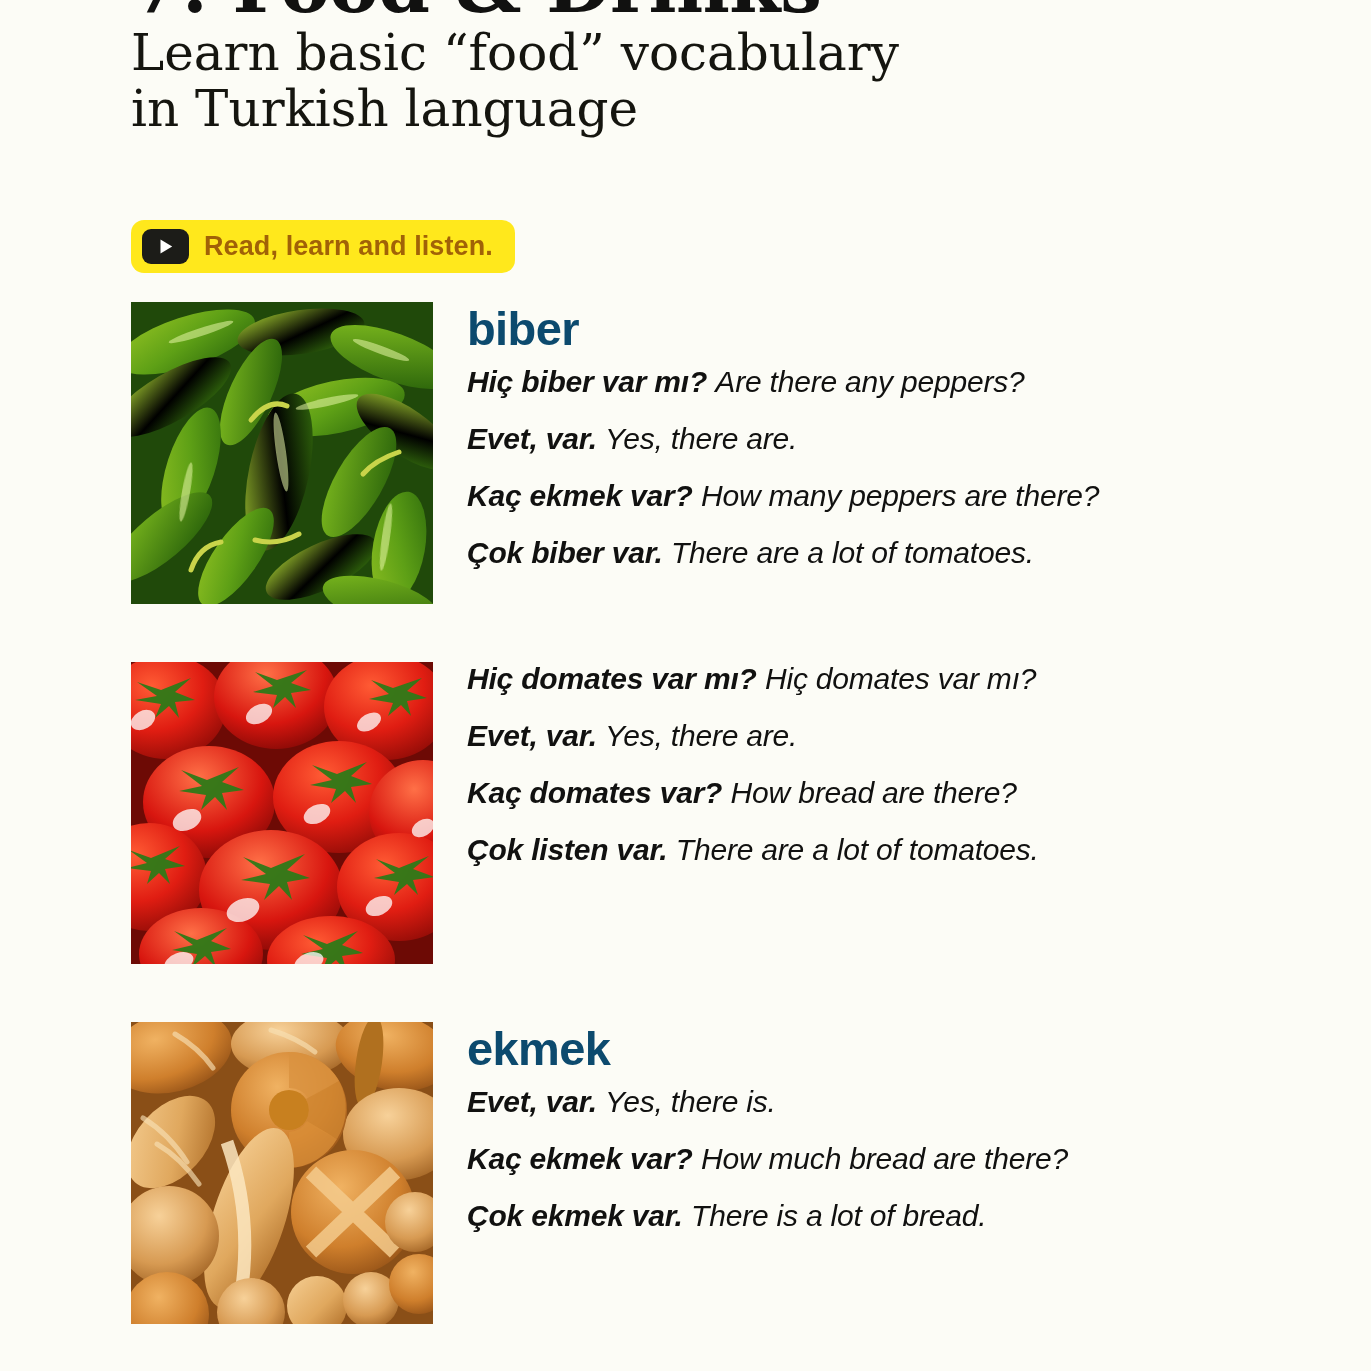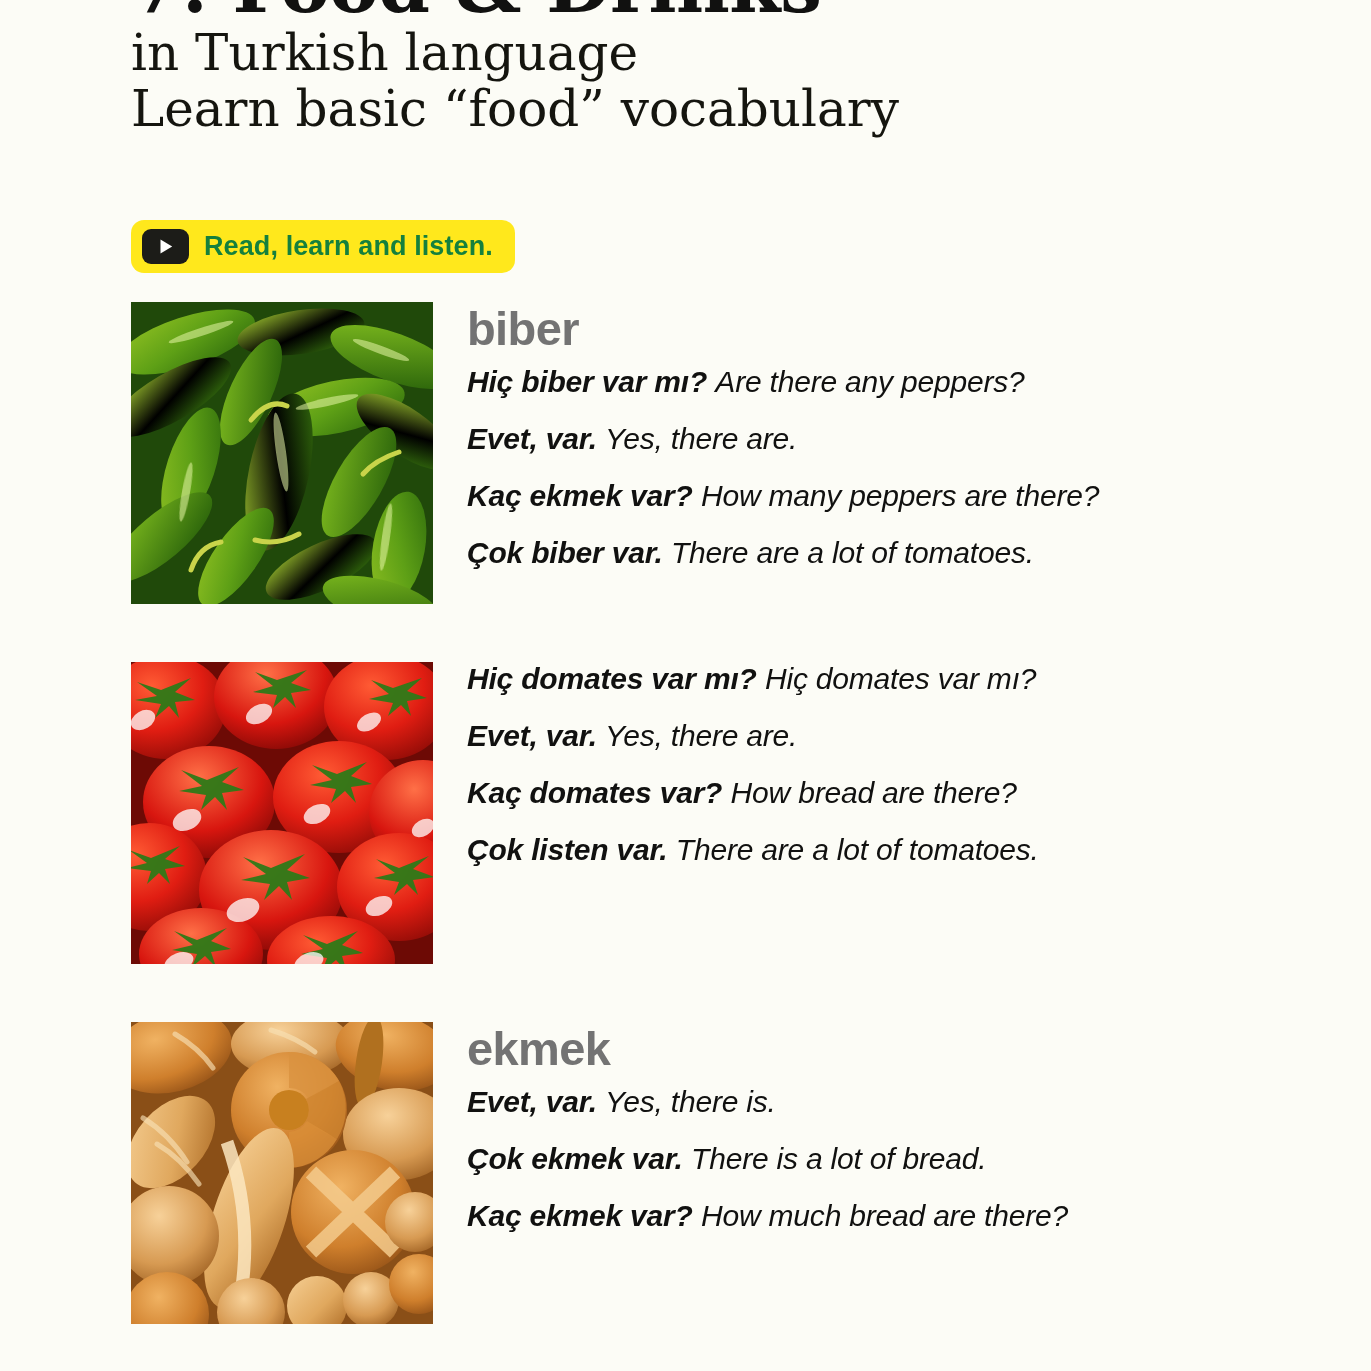--- a/index.html
+++ b/index.html
@@ -75,21 +75,21 @@
     align-items: center;
     justify-content: center;
     flex: none;
   }
   .play-chip svg { display: block; }
   .listen-label {
     font-family: "Liberation Sans", sans-serif;
     font-weight: 700;
     font-size: 27px;
     letter-spacing: 0.1px;
-    color: #15803d;
+    color: #a16207;
     white-space: nowrap;
   }
 
   
   .entries {
     margin-top: 29px;
   }
   .entry {
     display: flex;
     align-items: flex-start;
@@ -115,21 +115,21 @@
   .entry-body {
     flex: 1 1 auto;
     min-width: 0;
     padding-top: 2px;
   }
   .entry-word {
     font-family: "Liberation Sans", sans-serif;
     font-weight: 700;
     font-size: 47px;
     letter-spacing: -0.6px;
-    color: #737373;
+    color: #0c4a6e;
     margin: 0 0 14px 0;
     line-height: 1.05;
   }
   .phrase-list {
     list-style: none;
     margin: 0;
     padding: 0;
   }
   .phrase {
     font-size: 30px;
@@ -151,22 +151,22 @@
   }
 </style>
 </head>
 <body>
 
 <div class="page">
 
   <div class="header">
     <h1 class="page-title">7. Food &amp; Drinks</h1>
     <p class="page-subtitle">
+      <span class="sub-line">Learn basic “food” vocabulary</span>
       <span class="sub-line">in Turkish language</span>
-      <span class="sub-line">Learn basic “food” vocabulary</span>
     </p>
   </div>
 
   <div class="listen-badge">
     <span class="play-chip">
       <svg width="19" height="19" viewBox="0 0 19 19" aria-hidden="true">
         <polygon points="4.5,2.6 16.2,9.5 4.5,16.4" fill="#ffffff"></polygon>
       </svg>
     </span>
     <span class="listen-label">Read, learn and listen.</span>
@@ -381,25 +381,25 @@
         </svg>
       </div>
       <div class="entry-body">
         <h2 class="entry-word">ekmek</h2>
         <ul class="phrase-list">
           <li class="phrase">
             <span class="tr">Evet, var.</span>
             <span class="en">Yes, there is.</span>
           </li>
           <li class="phrase">
+            <span class="tr">Kaç ekmek var?</span>
+            <span class="en">How much bread are there?</span>
+          </li>
+          <li class="phrase">
             <span class="tr">Çok ekmek var.</span>
             <span class="en">There is a lot of bread.</span>
           </li>
-          <li class="phrase">
-            <span class="tr">Kaç ekmek var?</span>
-            <span class="en">How much bread are there?</span>
-          </li>
         </ul>
       </div>
     </div>
 
   </div>
 </div>
 
 </body></html>

